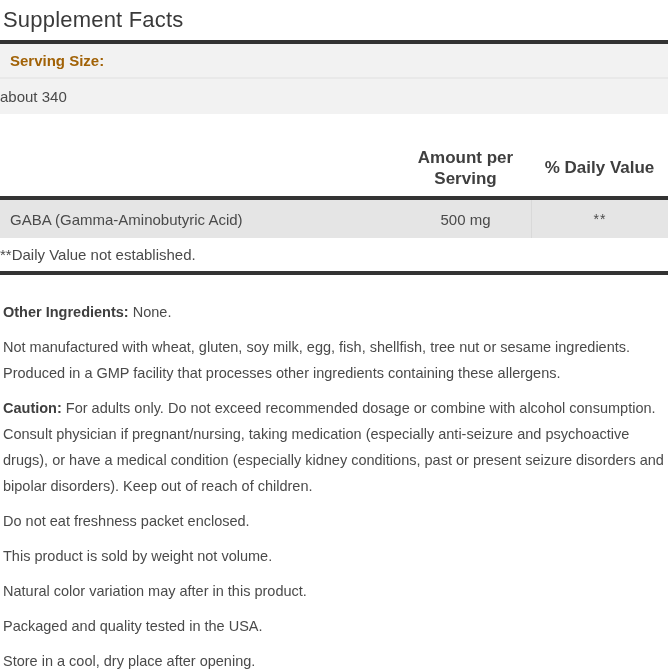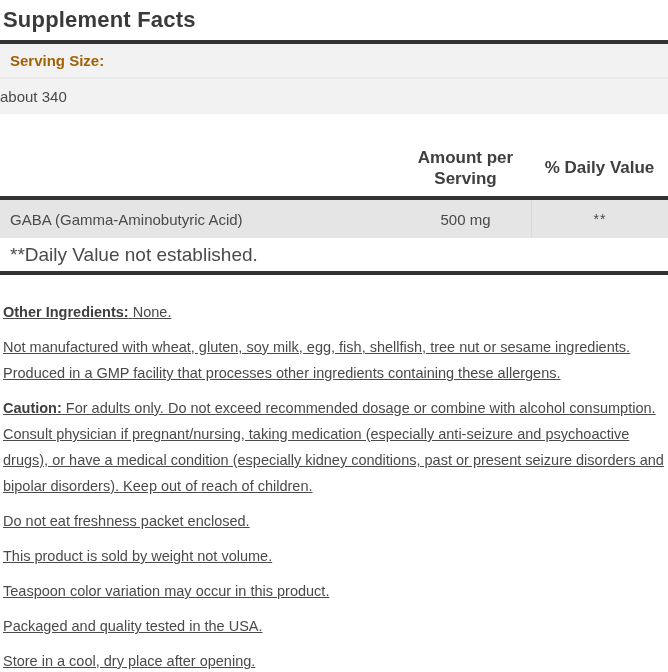--- a/index.html
+++ b/index.html
@@ -6,21 +6,21 @@
   html,body { background:#ffffff; }
   body {
     width:668px; height:672px; overflow:hidden;
     font-family:"Liberation Sans", sans-serif;
     color:#4a4a4a;
   }
   .page { width:668px; height:672px; }
 
   h1.title {
     height:40px; padding:7px 0 0 3px;
-    font-size:22px; line-height:26px; font-weight:700;
+    font-size:22px; line-height:26px; font-weight:400;
     color:#3a3a3a; letter-spacing:0.2px;
   }
   .rule { height:4px; background:#333333; }
 
   .info-row {
     display:flex; align-items:center;
     height:35px; background:#f2f2f2; font-size:15px;
   }
   .info-row.first { border-bottom:2px solid #e9e9e9; }
   .info-label { width:264px; padding-left:10px; font-weight:700; color:#a16207; }
@@ -39,25 +39,25 @@
 
   .fact-row { display:flex; align-items:stretch; height:38px; background:#e5e5e5; font-size:15px; }
   .fact-row .col-name { display:flex; align-items:center; color:#4a4a4a; }
   .fact-row .col-amount, .fact-row .col-dv {
     display:flex; align-items:center; justify-content:center;
   }
   .fact-row .col-dv { border-left:1px solid #d9d9d9; font-size:14px; letter-spacing:1px; }
 
   .footnote-row {
     height:33px; display:flex; align-items:center;
-    padding-left:10px; font-size:19px; background:#ffffff;
+    font-size:15px; background:#ffffff;
   }
 
   .body-text { padding:0 4px 0 3px; font-size:14.5px; line-height:26px; color:#4a4a4a; }
-  .body-text p { margin-top:9px;text-decoration:underline; }
+  .body-text p { margin-top:9px; }
   .body-text p.lead { margin-top:24px; }
   .b { font-weight:700; color:#3f3f3f; }
 </style>
 </head>
 <body>
 
 <div class="page">
 
   <h1 class="title">Supplement Facts</h1>
 
@@ -97,20 +97,20 @@
     <p class="lead"><span class="b">Other Ingredients:</span> <span>None.</span></p>
 
     <p>Not manufactured with wheat, gluten, soy milk, egg, fish, shellfish, tree nut or sesame ingredients. Produced in a GMP facility that processes other ingredients containing these allergens.</p>
 
     <p><span class="b">Caution:</span> <span>For adults only. Do not exceed recommended dosage or combine with alcohol consumption. Consult physician if pregnant/nursing, taking medication (especially anti-seizure and psychoactive drugs), or have a medical condition (especially kidney conditions, past or present seizure disorders and bipolar disorders). Keep out of reach of children.</span></p>
 
     <p>Do not eat freshness packet enclosed.</p>
 
     <p>This product is sold by weight not volume.</p>
 
-    <p>Teaspoon color variation may occur in this product.</p>
+    <p>Natural color variation may after in this product.</p>
 
     <p>Packaged and quality tested in the USA.</p>
 
     <p>Store in a cool, dry place after opening.</p>
   </div>
 
 </div>
 
 </body></html>

